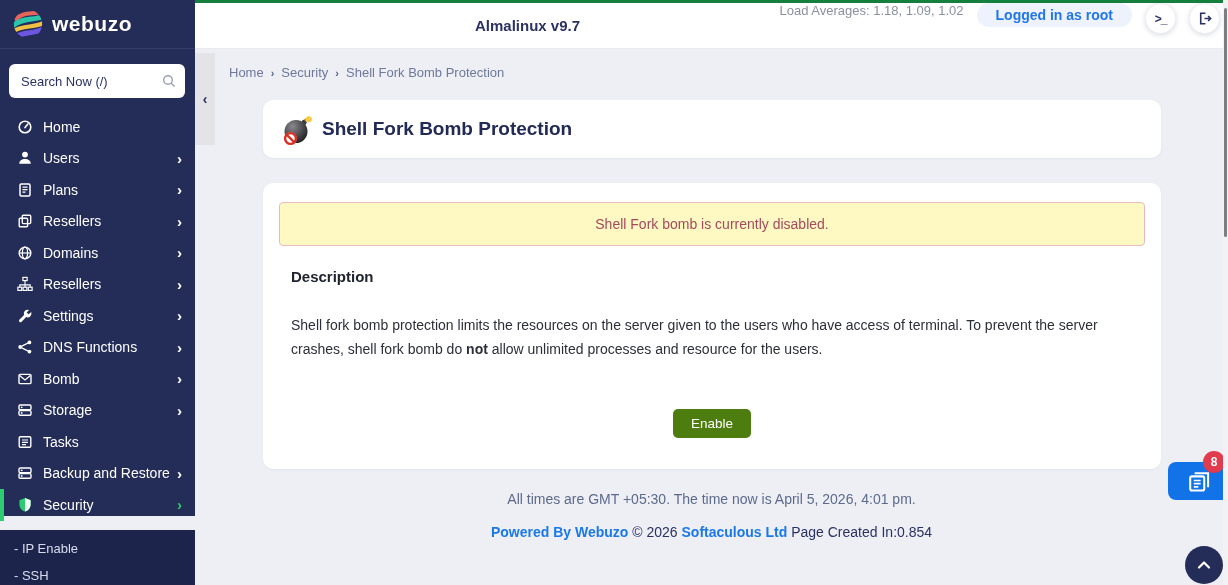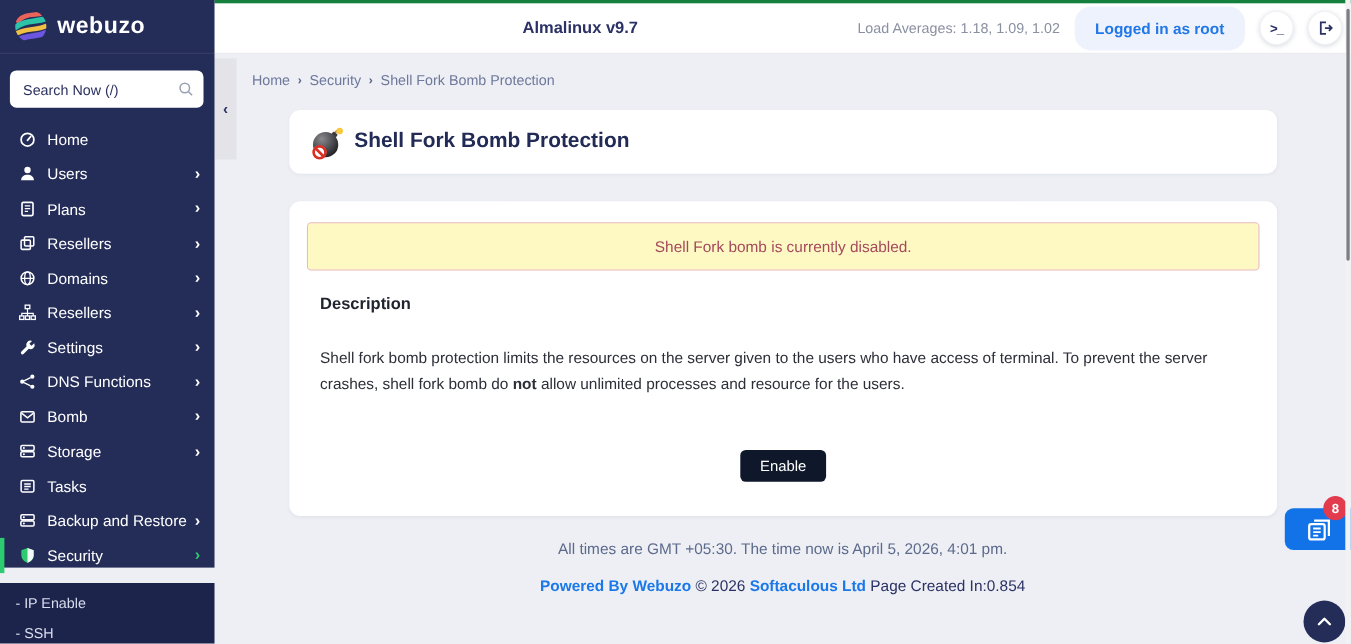--- a/index.html
+++ b/index.html
@@ -46,24 +46,24 @@
     height:27px; display:flex; align-items:center; padding:0 14px;
     font-size:13px; color:#d8dcee; cursor:pointer; white-space:nowrap;
   }
 
   
   .topbar {
     position:absolute; left:195px; top:0; width:1033px; height:49px;
     background:#fff; border-top:3px solid #15803d; border-bottom:1px solid #e9e9f0; z-index:4;
   }
   .os-title { position:absolute; left:280px; top:0; line-height:45px; font-size:15px; font-weight:700; color:#2b3164; }
-  .topbar-right { position:absolute; right:8px; top:0; height:45px; display:flex; align-items:center; gap:13px; }
+  .topbar-right { position:absolute; right:8px; top:0; height:45px; display:flex; align-items:flex-start; gap:13px; }
   .load-avg { font-size:13px; color:#8a90a2; white-space:nowrap; }
   .login-pill {
-    height:40px; padding:0 19px; border-radius:15px; background:#edf2fc;
+    height:24px; padding:0 19px; border-radius:15px; background:#edf2fc;
     color:#2277e8; font-size:14px; font-weight:700; display:flex; align-items:center;
     border:none; cursor:pointer; font-family:"Liberation Sans", sans-serif;
   }
   .circle-btn {
     width:31px; height:31px; border-radius:50%; background:#fff;
     border:1px solid #f0f1f5; box-shadow:0 1px 5px rgba(40,48,90,.18);
     display:flex; align-items:center; justify-content:center; cursor:pointer; color:#2b3164;
   }
   .terminal-glyph { font-size:12px; font-weight:700; letter-spacing:-1px; color:#2b3164; }
 
@@ -85,21 +85,21 @@
   .alert {
     position:absolute; left:16px; top:19px; width:866px; height:44px;
     background:#fef9c3; border:1px solid #e9bac3; border-radius:4px;
     display:flex; align-items:center; justify-content:center;
     font-size:14px; color:#a5495d;
   }
   .desc-heading { position:absolute; left:28px; top:85px; font-size:15px; font-weight:700; color:#20242e; }
   .desc-text { position:absolute; left:28px; top:130px; width:828px; font-size:14px; line-height:24px; color:#2d2f38; }
   .enable-btn {
     position:absolute; left:50%; transform:translateX(-50%); top:226px;
-    width:78px; height:29px; background:#0f172a; color:#fff; border:none; border-radius:5px;
+    width:78px; height:29px; background:#4d7c0f; color:#fff; border:none; border-radius:5px;
     font-size:13.5px; font-family:"Liberation Sans", sans-serif; cursor:pointer;
   }
   .times-line { position:absolute; left:0; top:442px; width:100%; text-align:center; font-size:14px; color:#5d6a8c; }
   .powered-line { position:absolute; left:0; top:475px; width:100%; text-align:center; font-size:14px; color:#2b3164; }
   .link-blue { color:#1a78e8; font-weight:700; cursor:pointer; text-decoration:none; }
 
   
   .news-btn {
     position:absolute; left:1168px; top:462px; width:60px; height:38px;
     background:#1273e8; border:none; border-radius:8px 0 0 8px; cursor:pointer;

